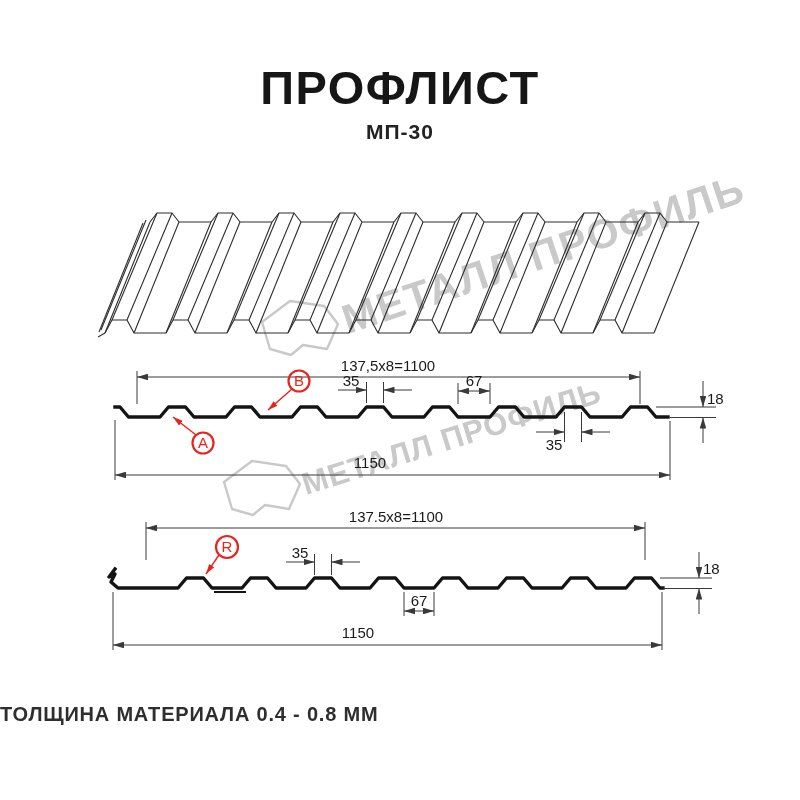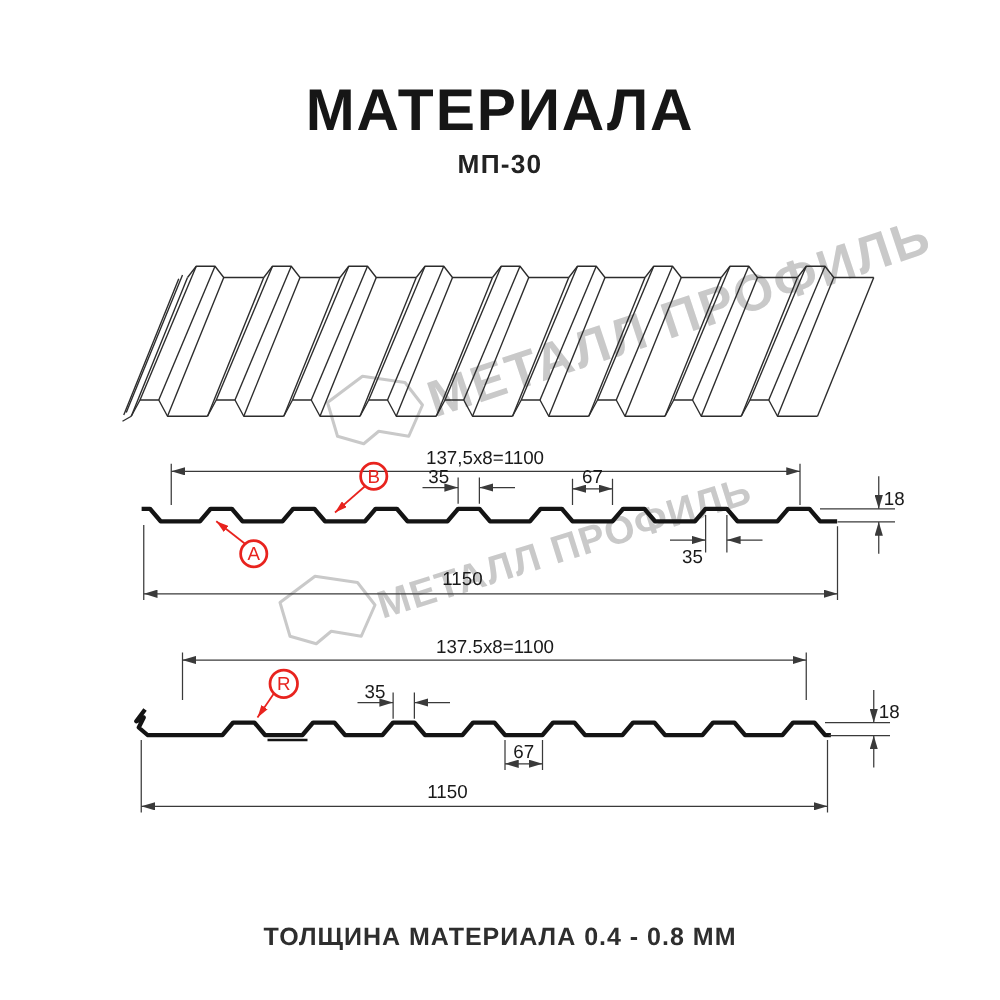--- a/index.html
+++ b/index.html
@@ -1,22 +1,22 @@
 <!DOCTYPE html>
 <html><head>
 <meta charset="utf-8">
 <style>
   html,body{margin:0;padding:0;background:#ffffff;width:800px;height:800px;overflow:hidden;
             font-family:"Liberation Sans", sans-serif;}
   .stage{position:relative;width:800px;height:800px;background:#fff;}
   .hdr{position:absolute;top:64px;left:0;width:800px;text-align:center;}
   .title{font-size:47px;font-weight:800;letter-spacing:1.5px;color:#161616;line-height:1;}
   .subtitle{margin-top:9px;font-size:21px;font-weight:700;letter-spacing:1px;color:#222;}
-  .footer{position:absolute;top:703px;left:0;width:800px;text-align:center;
-          font-size:20px;font-weight:700;letter-spacing:.8px;color:#2e2e2e;margin-top:36px;}
+  .footer{position:absolute;top:703px;left:0;width:800px;text-align:left;
+          font-size:20px;font-weight:700;letter-spacing:.8px;color:#2e2e2e;}
   svg{position:absolute;top:0;left:0;}
   .wm{fill:#c9c9c9;font-weight:700;}
   .wm-big{font-size:41px;letter-spacing:2px;}
   .wm-small{font-size:31px;letter-spacing:1px;}
   .wm-logo{fill:none;stroke:#c9c9c9;stroke-width:2.4px;stroke-linejoin:round;}
   .sheet3d{fill:none;stroke:#2c2c2c;stroke-width:1.1px;stroke-linejoin:round;}
   .profile{fill:none;stroke:#141414;stroke-width:3.4px;stroke-linejoin:round;stroke-linecap:square;}
   .underlap{stroke:#141414;stroke-width:2px;}
   .dim{stroke:#3a3a3a;stroke-width:1px;fill:none;}
   .dimtxt{font-size:15px;fill:#1a1a1a;}
@@ -196,18 +196,18 @@
 
     <g>
       <line class="lead" x1="219" y1="555" x2="206" y2="574" marker-end="url(#ahr)"></line>
       <circle class="lcirc" cx="227" cy="547" r="11"></circle>
       <text class="ltxt" x="227" y="552" text-anchor="middle">R</text>
     </g>
   </g>
 </svg>
 
   <div class="hdr">
-    <div class="title">МАТЕРИАЛА</div>
+    <div class="title">ПРОФЛИСТ</div>
     <div class="subtitle">МП-30</div>
   </div>
 
   <div class="footer">ТОЛЩИНА МАТЕРИАЛА 0.4 - 0.8 ММ</div>
 </div>
 
 </body></html>

